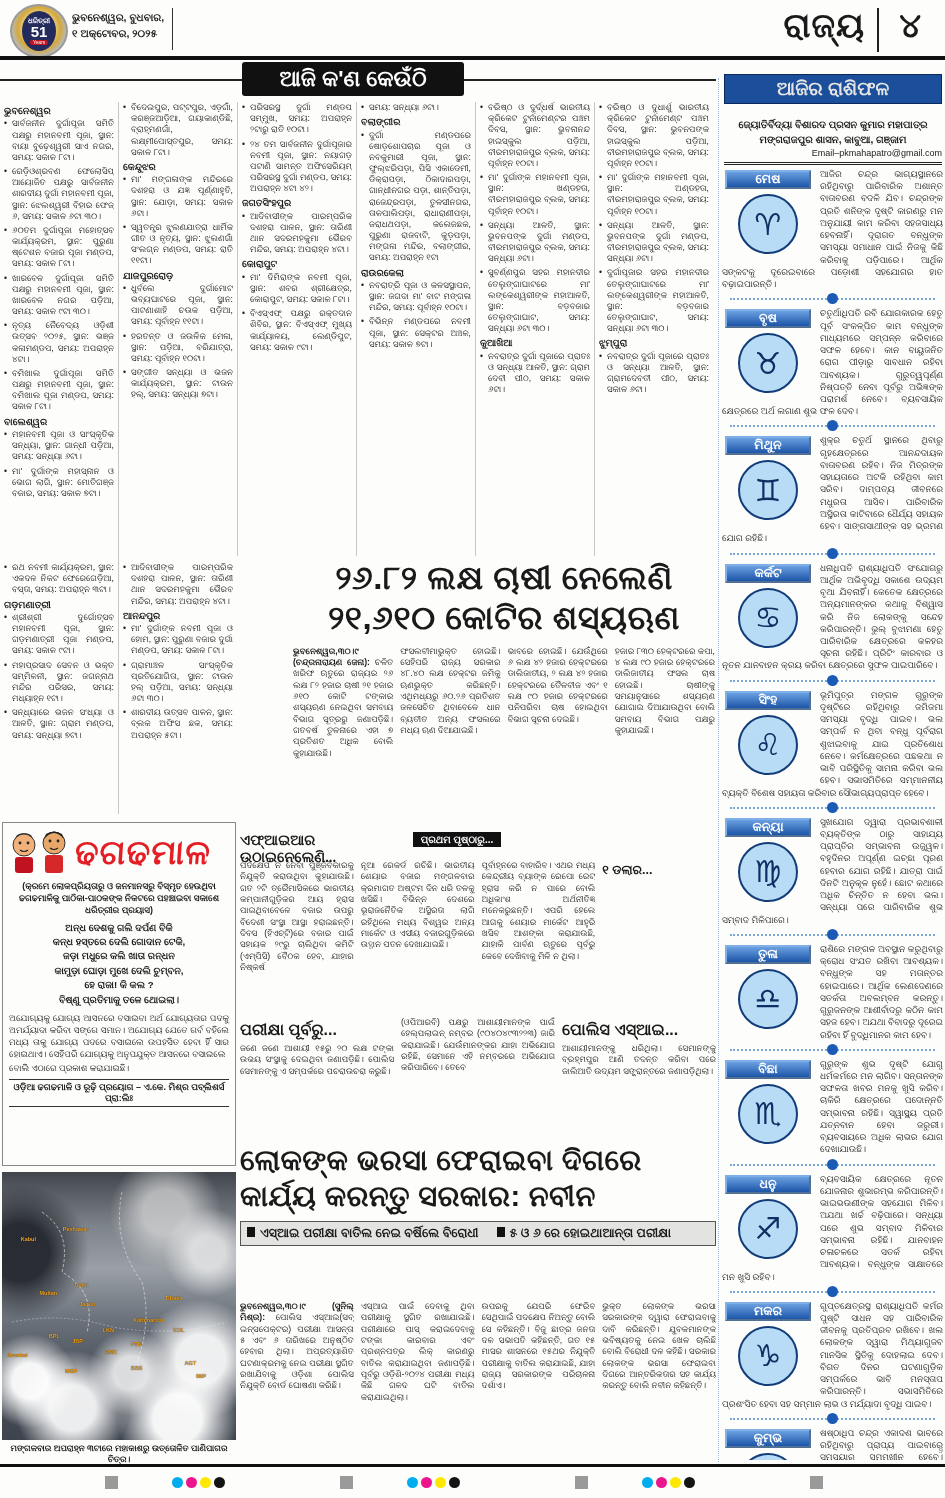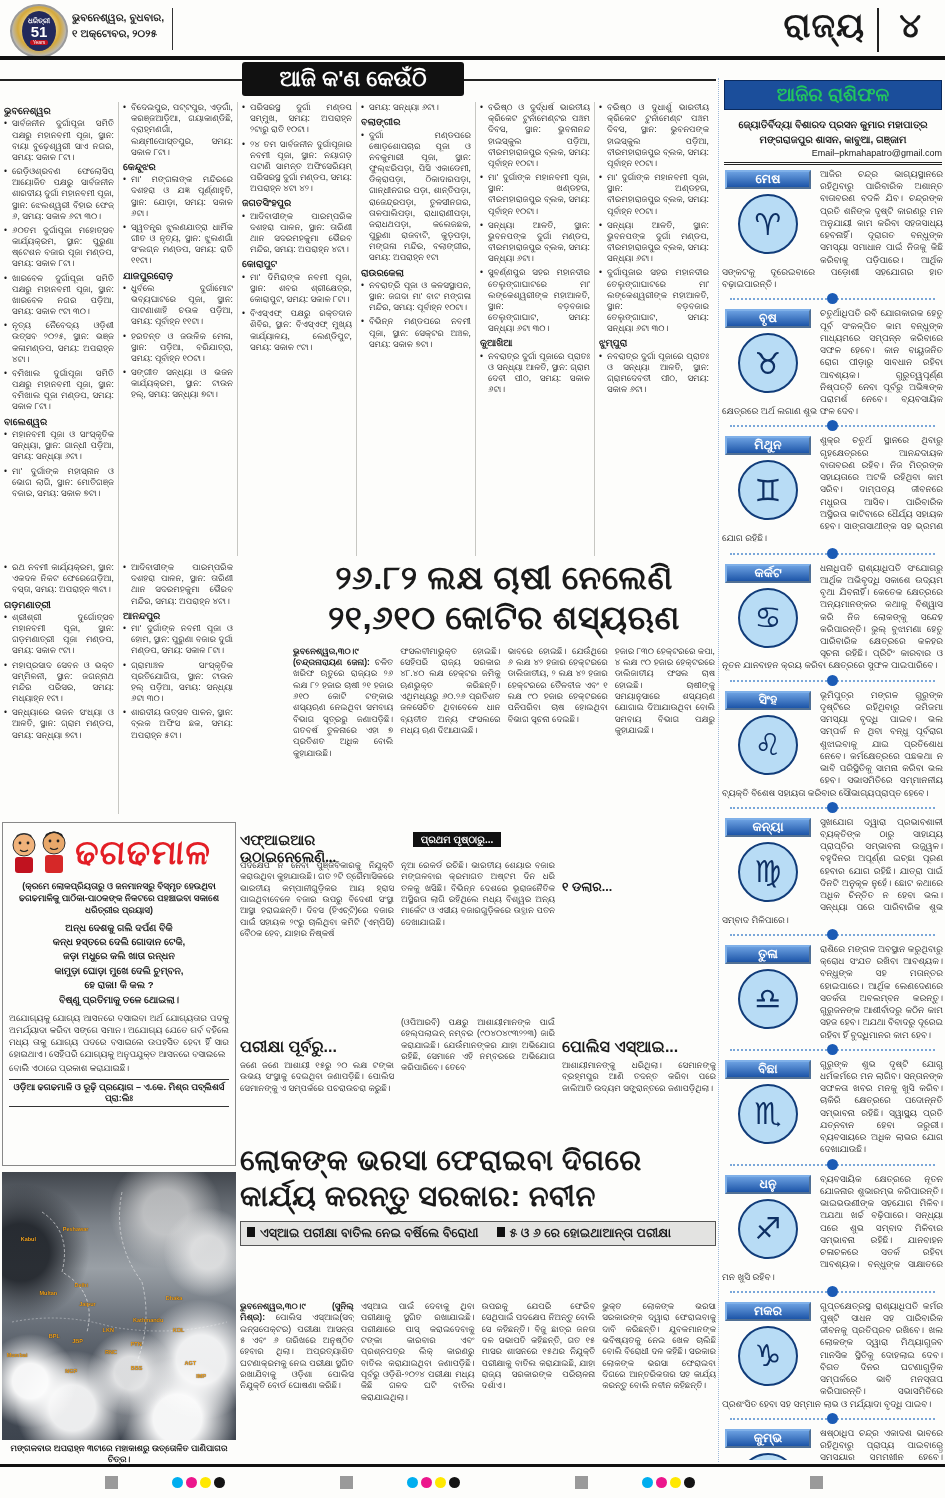--- a/index.html
+++ b/index.html
@@ -31,21 +31,21 @@
   .lh{font-weight:bold;font-size:9.5px;margin:3px 0 1px;text-align:left;}
   .li{position:relative;padding-left:8px;margin-bottom:3px;}
   .li::before{content:"•";position:absolute;left:0;top:0;}
   .vr{width:1px;background:#c7c7c2;}
   
   .ms{left:293px;top:558px;width:422px;height:272px;overflow:hidden;}
   .ms-h{font-size:33px;font-weight:bold;line-height:1.22;text-align:center;letter-spacing:.5px;}
   .pcols{display:flex;gap:7px;margin-top:7px;}
   .pcol{flex:1;font-size:8.6px;line-height:1.32;text-align:justify;overflow:hidden;}
   .dl{font-weight:bold;}
-  .xh{font-weight:bold;font-size:12.5px;margin:19px 0;}
+  .xh{font-weight:bold;font-size:12.5px;margin:2px 0;}
   
   .efir-h{left:240px;top:832px;width:165px;font-size:14.5px;font-weight:bold;font-family:Liberation Serif, serif;}
   .fp-label{left:413px;top:832px;width:88px;height:15px;background:#111;color:#fff;font-size:10px;font-weight:bold;
             display:flex;align-items:center;justify-content:center;}
   .efir-body{left:240px;top:853px;width:476px;height:152px;}
   .exam{left:240px;top:1010px;width:476px;height:126px;}
   .exam .pcol{font-size:8.6px;}
   .exh{font-weight:bold;font-size:16px;margin-bottom:3px;}
   
   .nv{left:240px;top:1142px;width:476px;}
@@ -71,22 +71,22 @@
       radial-gradient(circle at 85% 70%, rgba(255,255,255,.9) 0 9%, rgba(255,255,255,0) 22%),
       radial-gradient(circle at 75% 92%, rgba(255,255,255,.95) 0 8%, rgba(255,255,255,0) 20%),
       radial-gradient(circle at 88% 30%, rgba(235,235,235,.8) 0 6%, rgba(255,255,255,0) 16%),
       radial-gradient(circle at 70% 15%, rgba(220,220,220,.7) 0 8%, rgba(255,255,255,0) 20%),
       radial-gradient(circle at 8% 30%, rgba(30,34,40,.9) 0 10%, rgba(0,0,0,0) 24%),
       linear-gradient(180deg,#41464d 0%,#7d838a 20%,#9aa0a6 36%,#6b727b 55%,#4a515b 75%,#3d444e 100%);}
   .sat-label{position:absolute;color:#f5a623;font-size:5.5px;font-weight:bold;white-space:nowrap;text-shadow:0 0 1px #000;}
   .sat-cap{left:2px;top:1443px;width:234px;font-size:8.6px;font-weight:bold;text-align:center;}
   
   .horo-sep-v{left:718px;top:78px;width:0;height:1384px;border-left:1px dotted #9db7d8;}
-  .hr-title{left:724px;top:80px;width:218px;height:30px;background:#1b4e9b;border:1px solid #0a2a5e;
-            color:#22c55e;font-size:19px;font-weight:bold;display:flex;align-items:center;justify-content:center;box-sizing:border-box;}
+  .hr-title{left:724px;top:74px;width:218px;height:30px;background:#1b4e9b;border:1px solid #0a2a5e;
+            color:#e5e5e5;font-size:19px;font-weight:bold;display:flex;align-items:center;justify-content:center;box-sizing:border-box;}
   .hr-astro{left:724px;top:118px;width:218px;text-align:center;font-size:10px;font-weight:bold;line-height:1.45;}
   .hr-email{left:724px;top:148px;width:218px;text-align:right;font-size:9px;}
   .hr-div{left:724px;top:162px;width:218px;height:0;border-top:3px double #222;}
   .hr-list{left:722px;top:168px;width:221px;height:1292px;overflow:hidden;}
   .hentry{overflow:hidden;}
   .hfloat{float:left;width:92px;margin:2px 6px 2px 0;}
   .hlabel{width:86px;height:19px;margin:0 auto;background:linear-gradient(180deg,#6a9fe0,#1d55a8);
           border:2px outset #7fb0e8;color:#fff;font-size:12.5px;font-weight:bold;
           display:flex;align-items:center;justify-content:center;box-sizing:border-box;}
   .hicon{width:56px;height:56px;margin:5px auto 0;border-radius:50%;background:#b8dcf5;border:2.5px solid #123d7a;
@@ -212,20 +212,21 @@
         <div class="pcol"><span>ଭାବରେ ହୋଇଛି। ଯେଉଁଥିରେ ୬ ଲକ୍ଷ ୪୨ ହଜାର ହେକ୍ଟରରେ ଡାଲିଜାତୀୟ, ୨ ଲକ୍ଷ ୪୨ ହଜାର ହେକ୍ଟରରେ ତୈଳବୀଜ ଏବଂ ୧ ଲକ୍ଷ ୯୦ ହଜାର ହେକ୍ଟରରେ ପନିପରିବା ଚାଷ ହୋଇଥିବା ବିଭାଗ ସୂଚନା ଦେଇଛି।</span></div>
         <div class="pcol"><span>ହଜାର ୮୩୦ ହେକ୍ଟରରେ କପା, ୪ ଲକ୍ଷ ୯୦ ହଜାର ହେକ୍ଟରରେ ଡାଲିଜାତୀୟ ଫସଲ ଚାଷ ହୋଇଛି। ଚାଷୀଙ୍କୁ ସମୟାନୁସାରେ ଶସ୍ୟଋଣ ଯୋଗାଇ ଦିଆଯାଉଥିବା ବୋଲି ସମବାୟ ବିଭାଗ ପକ୍ଷରୁ କୁହାଯାଇଛି।</span></div>
       </div>
   </div>
 
   <div class="abs efir-h">ଏଫ୍ଆଇଆର ଉଠାଇନେଲେଣି...</div>
   <div class="abs fp-label">ପ୍ରଥମ ପୃଷ୍ଠାରୁ...</div>
   <div class="abs efir-body pcols" id="efir-cols">
       <div class="pcol"><span>ପଦକ୍ଷେପ ନ ନେବା ପୁଞ୍ଜିବିକାରକୁ ନିଯୁକ୍ତି କରାଉଥିବା କୁହାଯାଉଛି। ଗତ ୨ଟି ତ୍ରୈମାସିକରେ ଭାରତୀୟ କମ୍ପାନୀଗୁଡ଼ିକର ଆୟ ହ୍ରାସ ପାଇଥିବାବେଳେ ବଜାର ଉପରୁ ବିଦେଶୀ ସଂସ୍ଥା ଆସ୍ଥା ହରାଇଛନ୍ତି। ଦିବସ (ହିଏଚ୍‌ଟି)ରେ ବଜାର ପାଇଁ ସହାୟକ ୨୯ରୁ ଚାଲିଥିବା କମିଟି (ଏମ୍‌ପିସି) ବୈଠକ ହେବ, ଯାହାର ନିଷ୍କର୍ଷ</span></div>
       <div class="pcol"><span>ନୂଆ ରେକର୍ଡ ରଚିଛି। ଭାରତୀୟ ଶେୟାର ବଜାର ମଙ୍ଗଳବାର କ୍ରମାଗତ ଅଷ୍ଟମ ଦିନ ଧରି ତଳକୁ ଖସିଛି। ବିଭିନ୍ନ ଦେଶରେ ଭୂରାଜନୈତିକ ଅସ୍ଥିରତା ଲାଗି ରହିଥିଲେ ମଧ୍ୟ ବିଶ୍ୱର ଅନ୍ୟ ମାର୍କେଟ ଓ ଏସୀୟ ବଜାରଗୁଡ଼ିକରେ ଉତ୍ଥାନ ପତନ ଦେଖାଯାଇଛି।</span></div>
+      <div class="pcol"><span>ପୂର୍ବାହ୍ନରେ ବାହାରିବ। ଏଥର ମଧ୍ୟ କେନ୍ଦ୍ରୀୟ ବ୍ୟାଙ୍କ ରେପୋ ରେଟ୍ ହ୍ରାସ କରି ନ ପାରେ ବୋଲି ଅଧିକାଂଶ ଅର୍ଥନୀତିଜ୍ଞ ମନେକରୁଛନ୍ତି। ଏପରି ହେଲେ ଆଗକୁ ଶେୟାର ମାର୍କେଟ ଆହୁରି ଖସିବ ଆଶଙ୍କା କରାଯାଉଛି, ଯାହାକି ପାର୍ବଣ ଋତୁରେ ପୂର୍ବରୁ କେବେ ଦେଖିବାକୁ ମିଳି ନ ଥିଲା।</span></div>
       <div class="pcol"><div class="xh">୧ ଡଲାର...</div></div>
     </div>
 
   <div class="abs exam pcols" id="exam-cols">
       <div class="pcol"><div class="xh exh">ପରୀକ୍ଷା ପୂର୍ବରୁ...</div><span>ଜଣେ ଜଣେ ଆଶାୟୀ ୧୫ରୁ ୨୦ ଲକ୍ଷ ଟଙ୍କା ଉଭୟ ସଂସ୍ଥାକୁ ଦେଇଥିବା ଜଣାପଡ଼ିଛି। ପୋଲିସ ସେମାନଙ୍କୁ ଏ ସମ୍ପର୍କରେ ପଚରାଉଚରା କରୁଛି।</span></div>
       <div class="pcol"><span>(ଓପିଆରବି) ପକ୍ଷରୁ ଆଶାୟୀମାନଙ୍କ ପାଇଁ ହେଲ୍ପଲାଇନ୍ ନମ୍ବର (୯୦୪୦୪୯୩୨୨୩) ଜାରି କରାଯାଇଛି। ଯେଉଁମାନଙ୍କର ଯାହା ଅଭିଯୋଗ ରହିଛି, ସେମାନେ ଏହି ନମ୍ବରରେ ଅଭିଯୋଗ କରିପାରିବେ। ତେବେ</span></div>
       <div class="pcol"><div class="xh exh">ପୋଲିସ ଏସ୍ଆଇ...</div><span>ଆଶାୟୀମାନଙ୍କୁ ଧରିଥିଲା। ସେମାନଙ୍କୁ ବ୍ରହ୍ମପୁର ଆଣି ତଦନ୍ତ କରିବା ପରେ ଜାଲିଆତି ଉଦ୍ୟମ ସଙ୍କ୍ରାନ୍ତରେ ଜଣାପଡ଼ିଥିଲା।</span></div>
     </div>
 
   <div class="abs nv">

